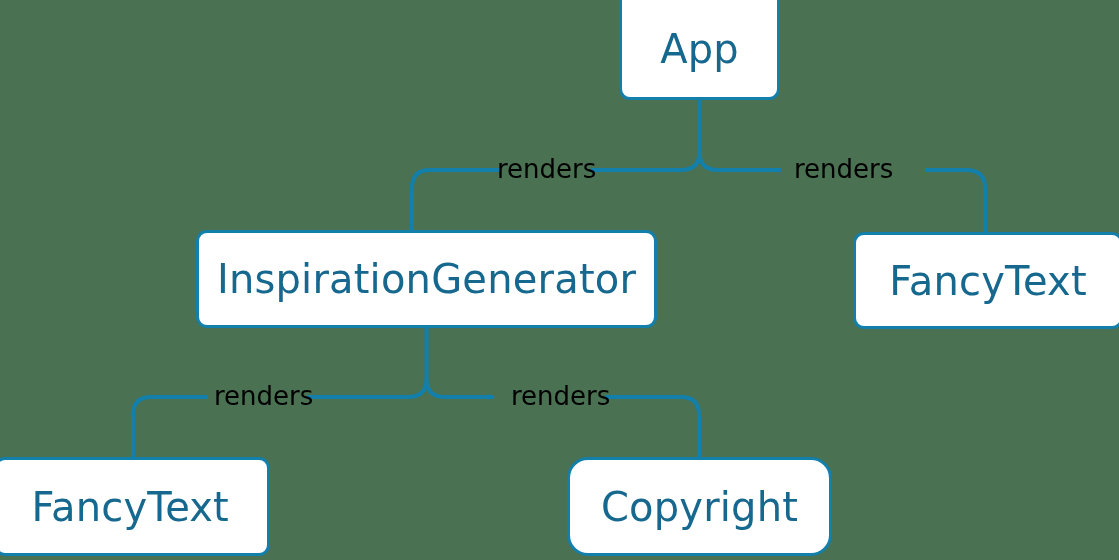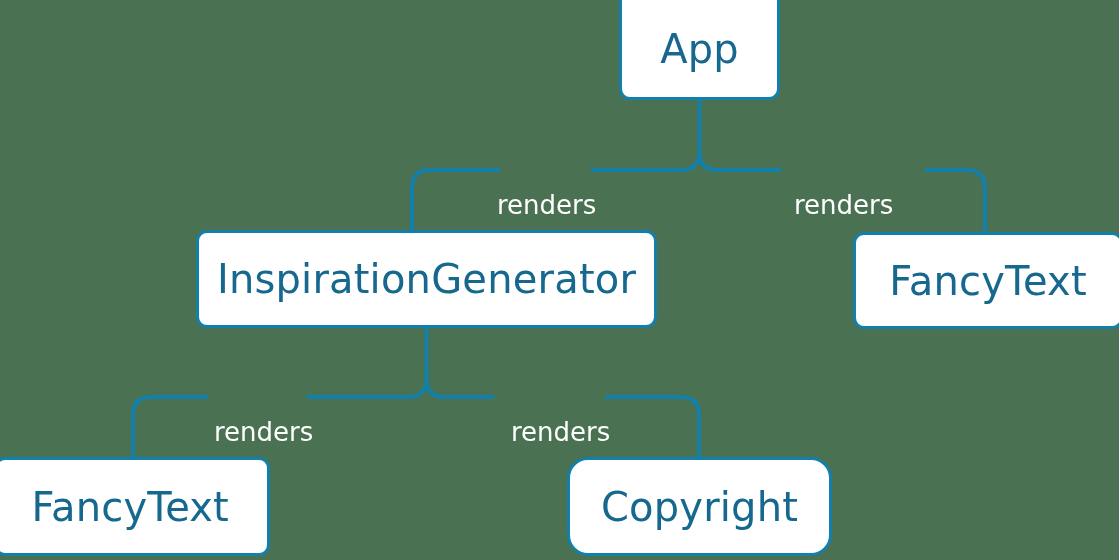--- a/index.html
+++ b/index.html
@@ -84,26 +84,25 @@
   #node-copyright {
     left: 567px;
     top: 457px;
     width: 265px;
     height: 99px;
     font-size: 40px;
     border-radius: 21px;
   }
   .edge-label {
     position: absolute;
-    color: #ffffff;
+    color: #000000;
     font-size: 26px;
     line-height: 1;
     white-space: nowrap;
     font-weight: 500;
-    margin-top: 36px;
   }
   #edge-label-app-ig   { left: 497px; top: 156px; }
   #edge-label-app-ft   { left: 794px; top: 156px; }
   #edge-label-ig-ft    { left: 214px; top: 383px; }
   #edge-label-ig-cr    { left: 511px; top: 383px; }
 </style>
 </head>
 <body>
 
 <div id="diagram-root">

